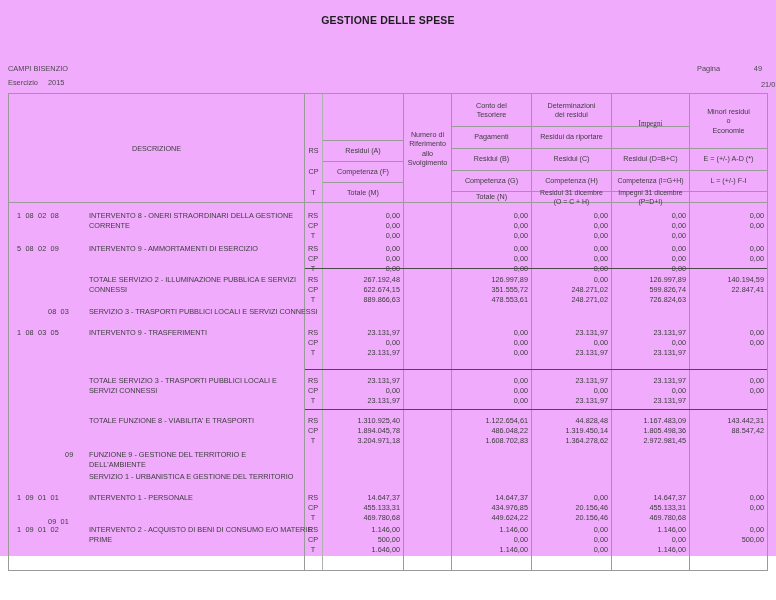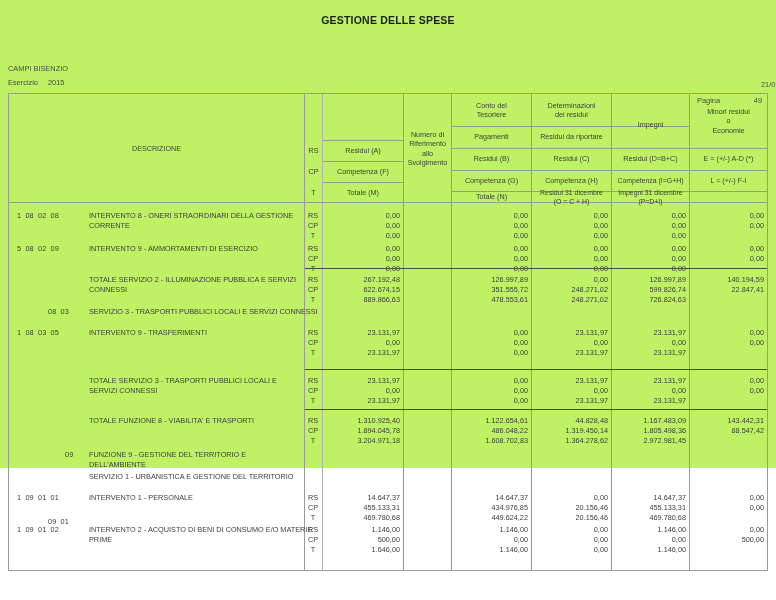--- a/index.html
+++ b/index.html
@@ -7,42 +7,42 @@
     margin: 0; padding: 0;
     width: 776px; height: 600px;
     background: #ffffff;
     font-family: "Liberation Sans", sans-serif;
     color: #3a3a3a;
     overflow: hidden;
   }
   #page {
     position: relative;
     width: 776px;
-    height: 468px;
-    background: #bef264;
+    height: 556px;
+    background: #f0abfc;
   }
 
   
   .doc-title {
     position: absolute;
     top: 14px; left: 0; width: 776px;
     text-align: center;
     font-size: 10.5px;
     font-weight: bold;
     letter-spacing: .2px;
     color: #1d1d1d;
   }
 
   
   .meta { position: absolute; font-size: 7.4px; color: #4a4a4a; white-space: nowrap; }
   .meta-ente     { top: 64px;  left: 8px; }
   .meta-esercizio{ top: 78px;  left: 8px; }
   .meta-esercizio .lbl { margin-right: 10px; }
   .meta-pagina   { top: 64px;  left: 697px; }
-  .meta-pagina .lbl { display:inline-block;margin-top:32px; }
+  .meta-pagina .lbl { display:inline-block; }
   .meta-pagina .val { display:inline-block; width: 42px; text-align: right; }
   .meta-data     { top: 80px;  left: 717px; padding-left: 44px; }
 
   
   .tbl {
     position: absolute;
     left: 8px; top: 93px;
     width: 760px;
     height: 478px;
     border: 1px solid #9a9a9a;
@@ -188,21 +188,21 @@
       <div class="hsep-h" style="left:523px; top:54px; width:79px;"></div>
       <div class="hcell" style="left:523px; top:54px; width:79px; height:22px;">Residui (C)</div>
       <div class="hsep-h" style="left:523px; top:76px; width:79px;"></div>
       <div class="hcell" style="left:523px; top:76px; width:79px; height:21px;">Competenza (H)</div>
       <div class="hsep-h" style="left:523px; top:97px; width:79px;"></div>
       <div class="hcell" style="left:523px; top:95px; width:79px; height:16px; white-space:pre-line; font-size:6.9px;">Residui 31 dicembre
 (O = C + H)</div>
 
       <div class="hcell" style="left:603px; top:0px; width:77px; height:32px;"></div>
       <div class="hsep-h" style="left:603px; top:32px; width:77px;"></div>
-      <div class="hcell" style="left:603px; top:20px; width:77px; height:22px;">Impegni</div>
+      <div class="hcell" style="left:603px; top:20px; width:77px; height:22px;font-family:Liberation Serif, serif;">Impegni</div>
       <div class="hsep-h" style="left:603px; top:54px; width:77px;"></div>
       <div class="hcell" style="left:603px; top:54px; width:77px; height:22px;">Residui (D=B+C)</div>
       <div class="hsep-h" style="left:603px; top:76px; width:77px;"></div>
       <div class="hcell" style="left:603px; top:76px; width:77px; height:21px; font-size:6.9px;">Competenza (I=G+H)</div>
       <div class="hsep-h" style="left:603px; top:97px; width:77px;"></div>
       <div class="hcell" style="left:603px; top:95px; width:77px; height:16px; white-space:pre-line; font-size:6.9px;">Impegni 31 dicembre
 (P=D+I)</div>
 
       <div class="hcell" style="left:681px; top:0px; width:77px; height:54px; white-space:pre-line;">Minori residui
 o

